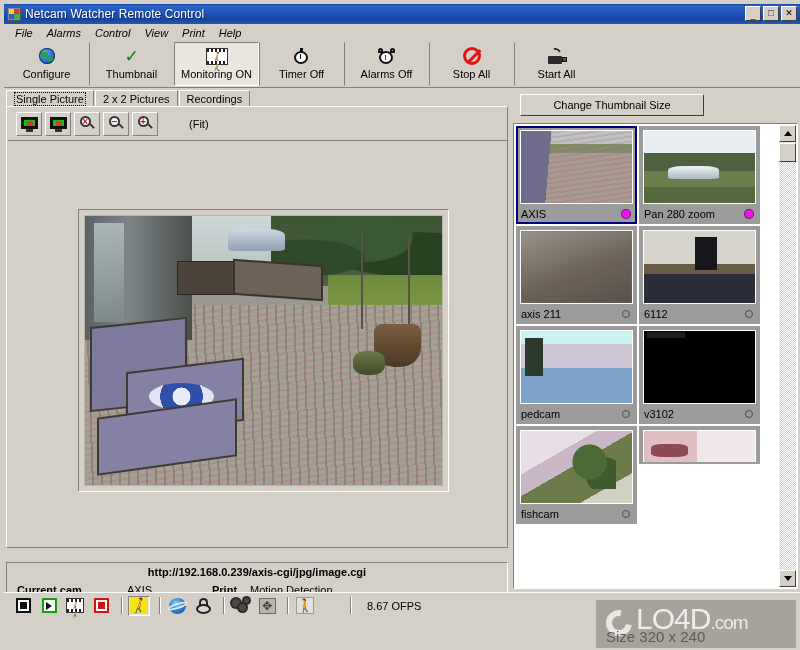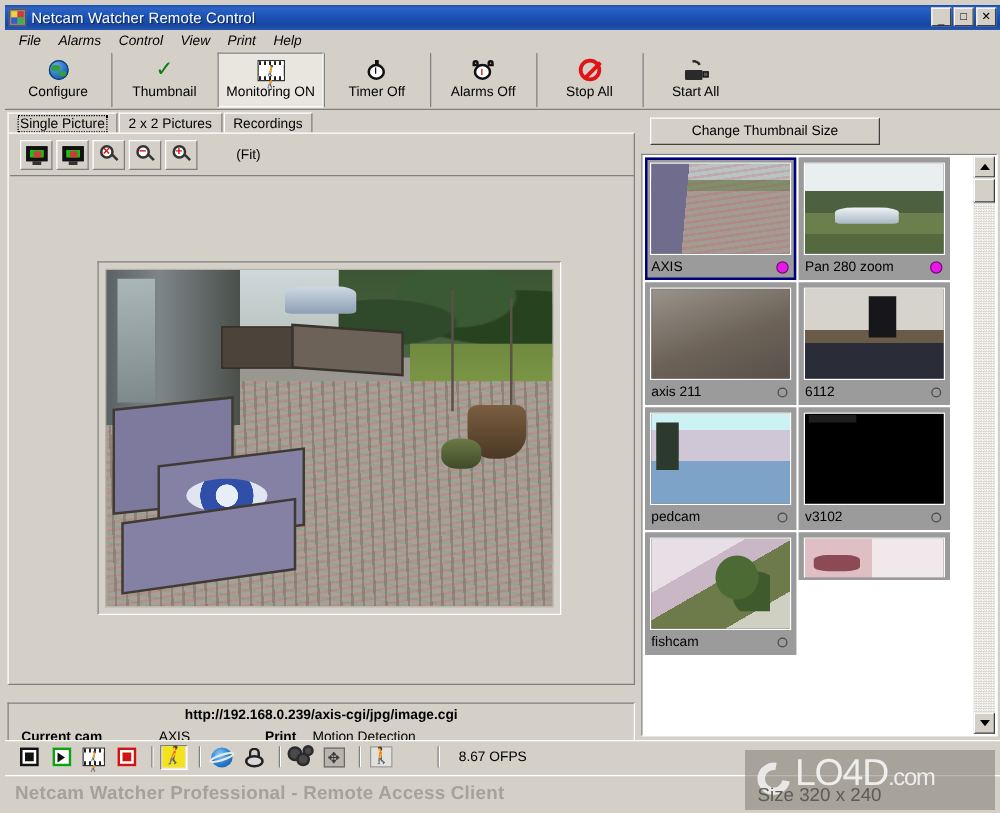--- a/index.html
+++ b/index.html
@@ -617,23 +617,20 @@
         </span>
       </div>
     <div class="bsep"></div>
     <div class="bbtn">
         <span class="g-walkg">🚶</span>
       </div>
     <div class="bsep" style="margin-left:30px"></div>
     <div class="fps" style="margin-left:10px">8.67 OFPS</div>
   </div>
 
-  <div class="footer">
-    <div class="txt">Netcam Watcher Professional - Remote Access Client</div>
-  </div>
 
   <div class="wm">
     <div class="band"></div>
     <div class="logo">
         <div class="c"></div>
       </div>
     <div class="txt"><span>LO4D</span><small>.com</small></div>
     <div class="size">Size 320 x 240</div>
   </div>
 

